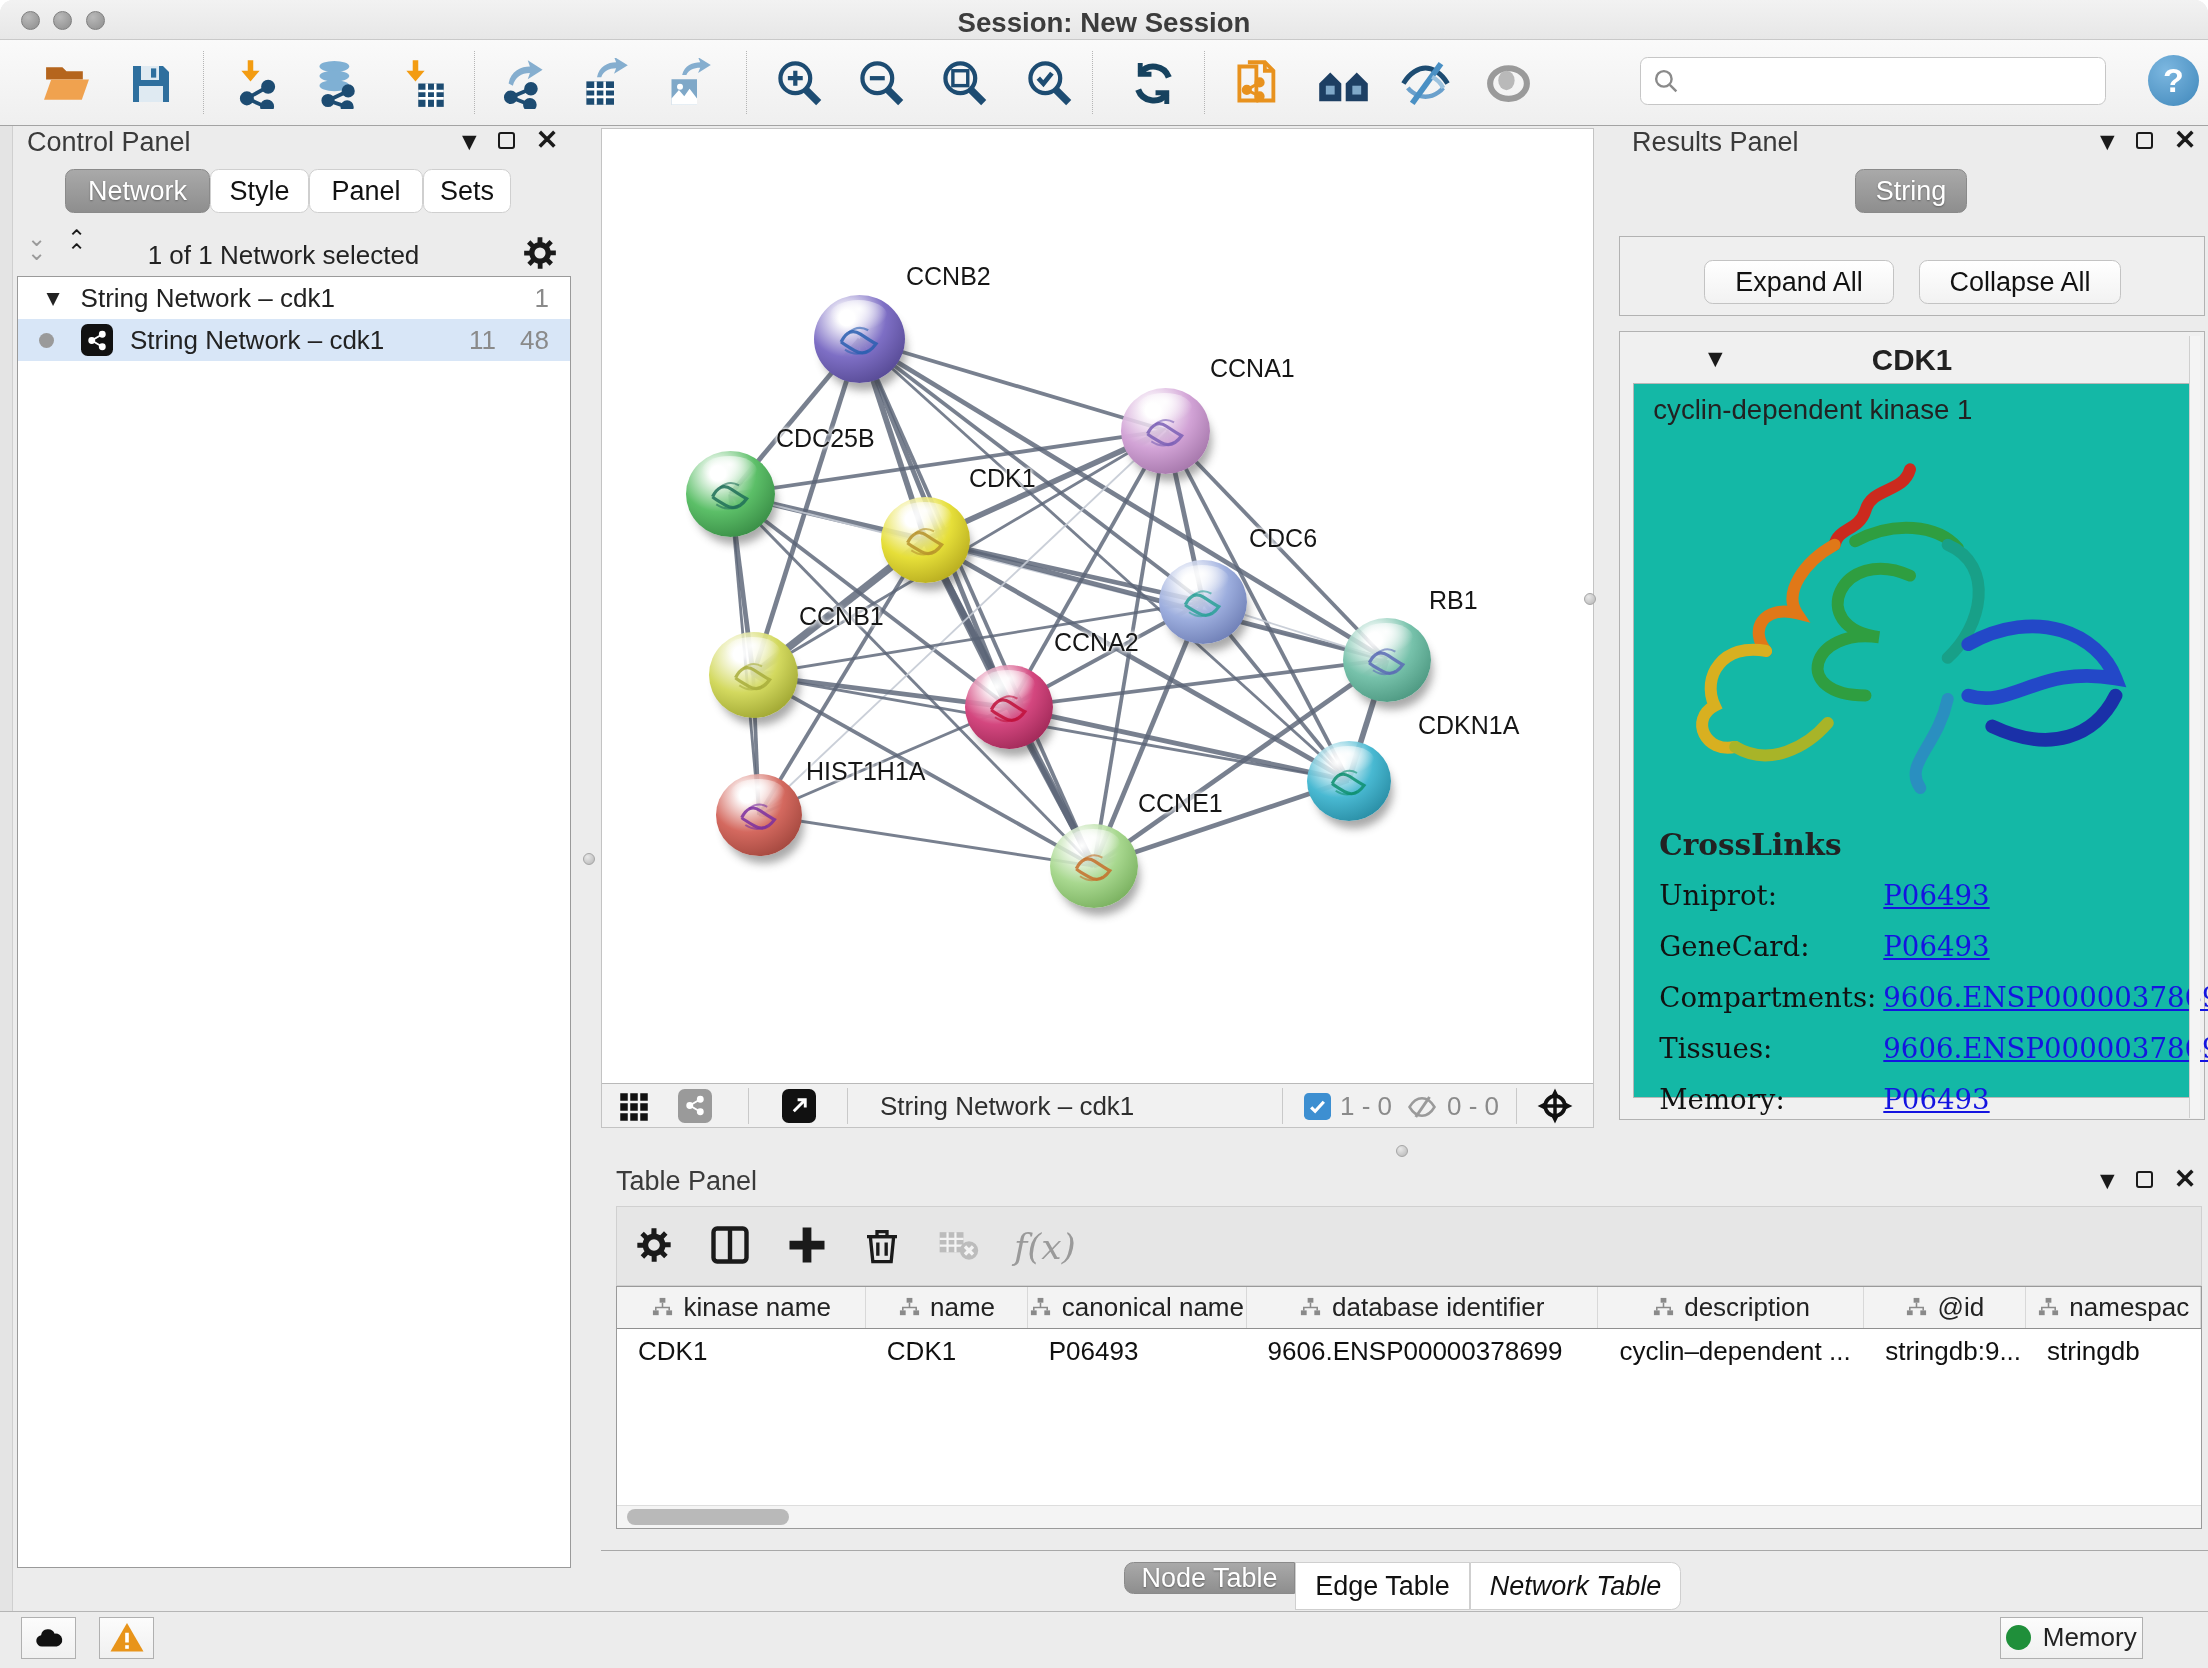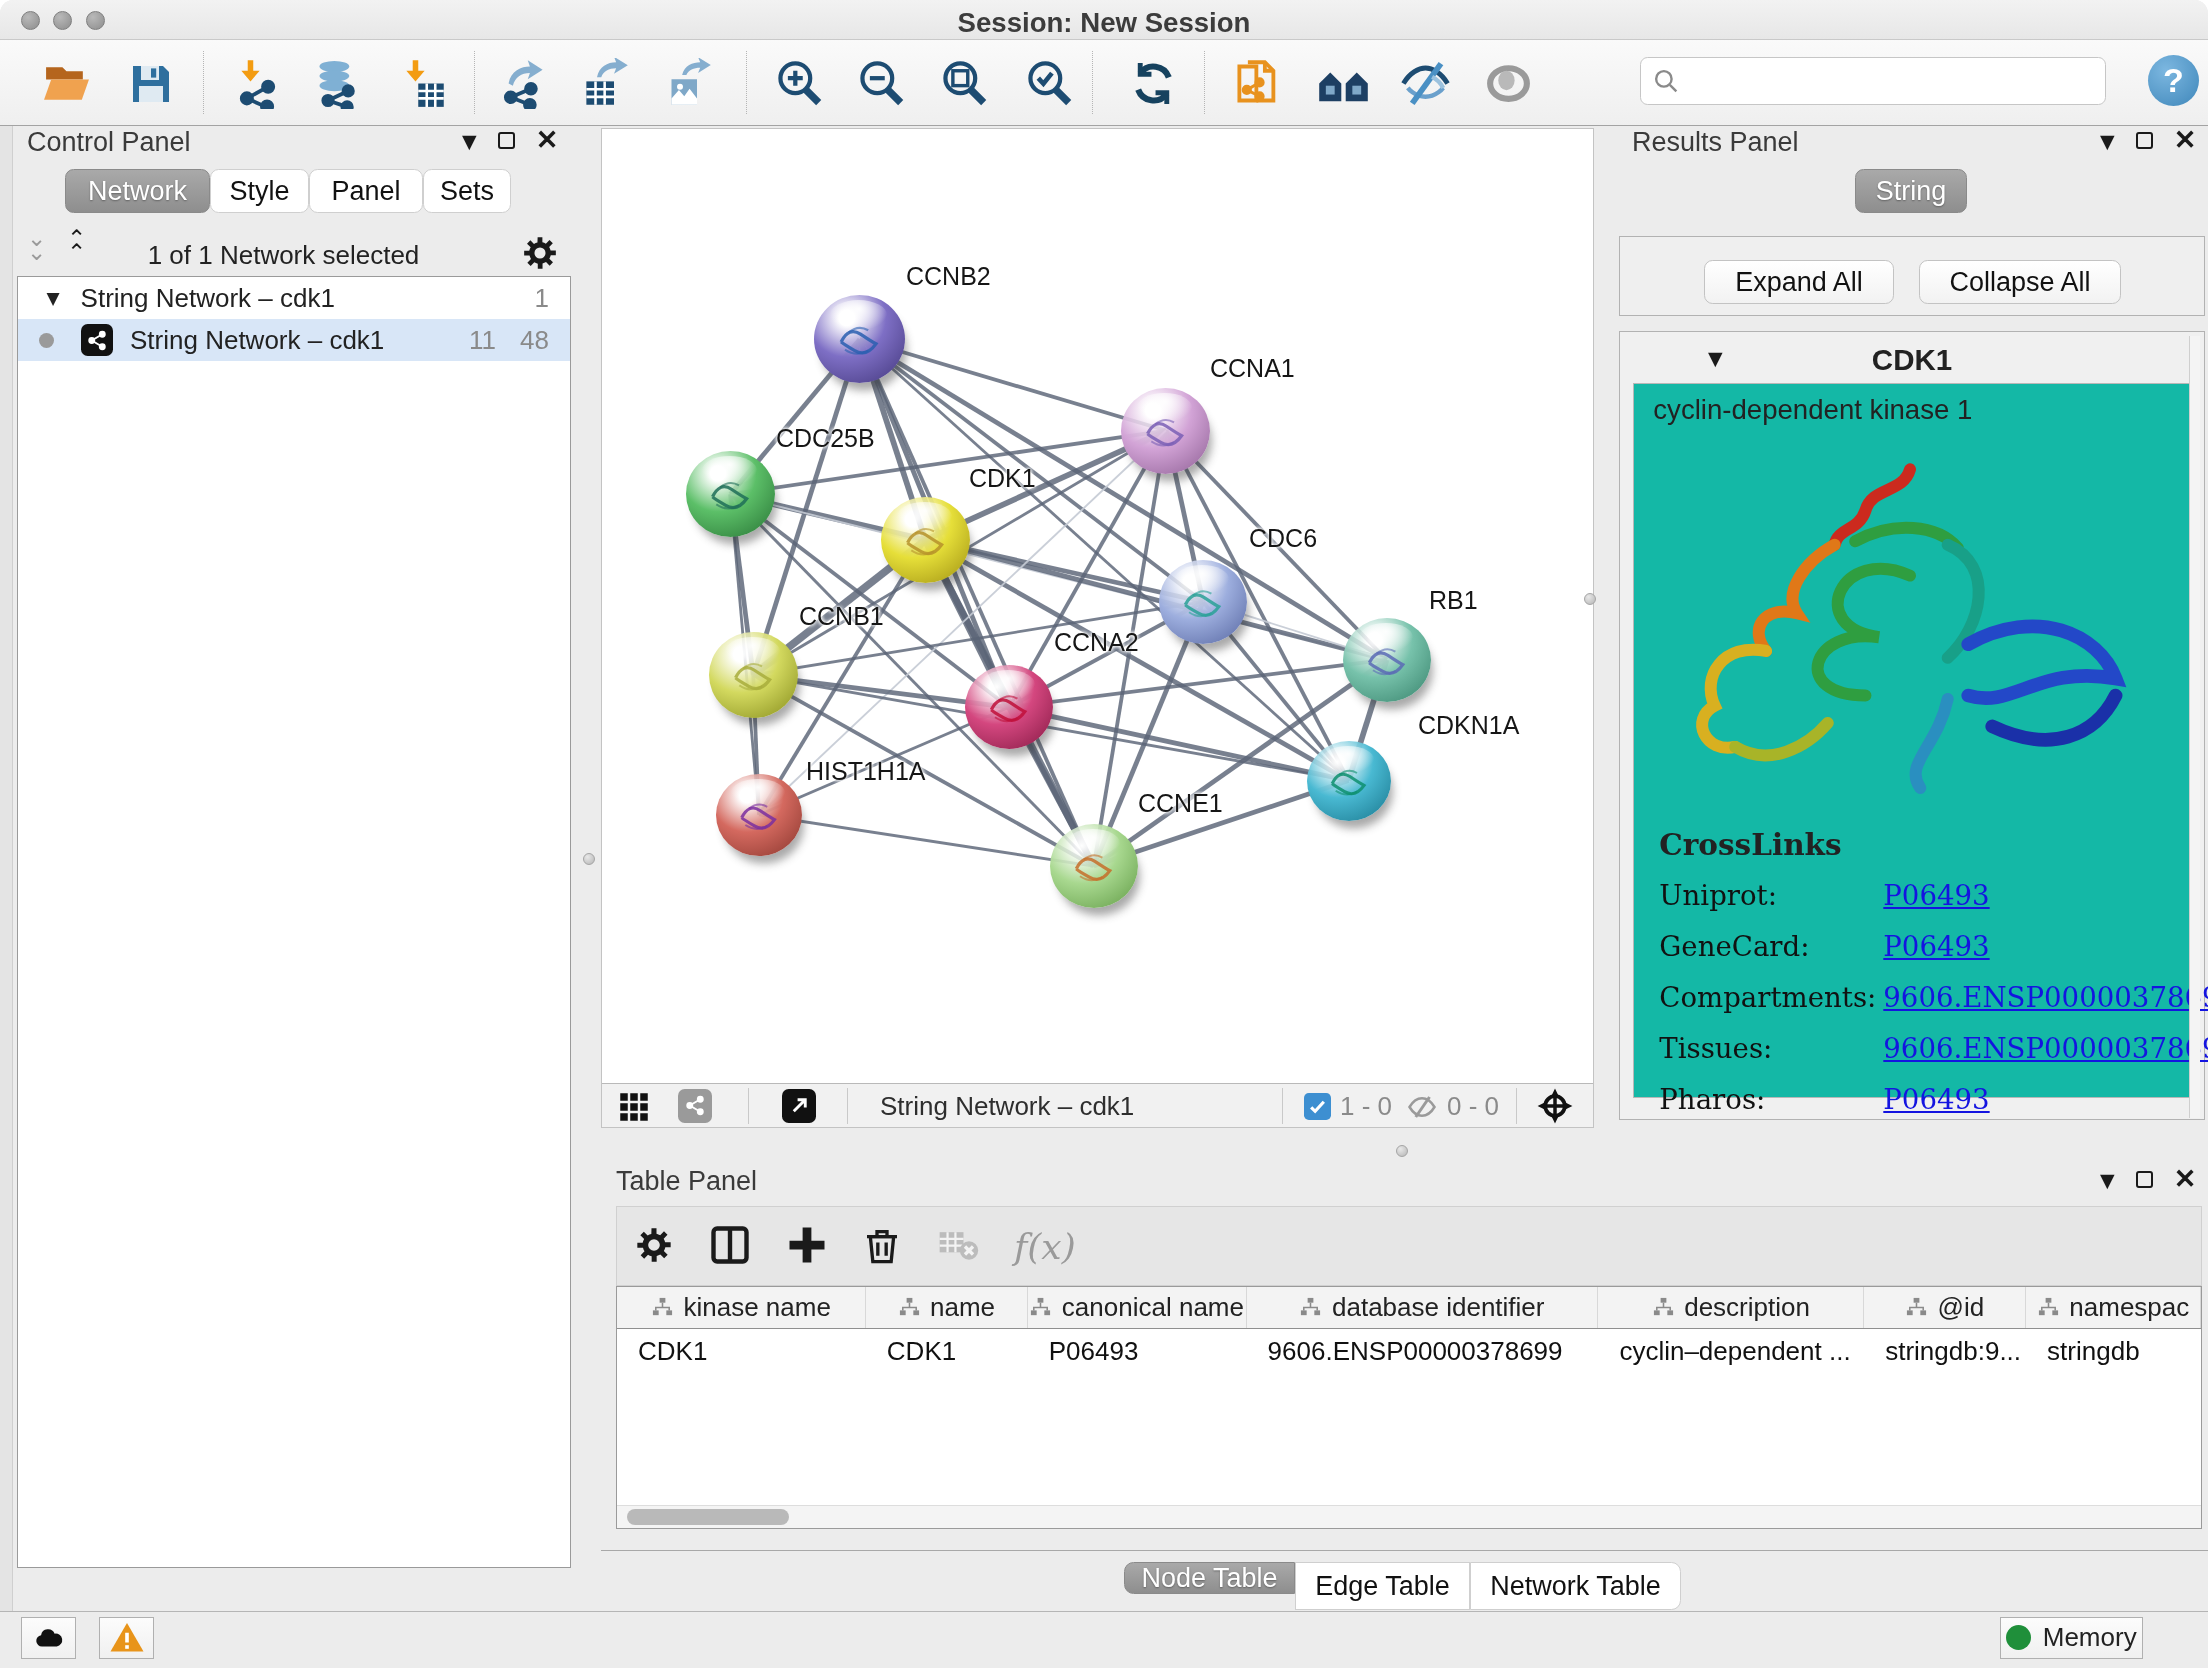--- a/index.html
+++ b/index.html
@@ -86,21 +86,21 @@
     color:#222;border-right:1px solid #d8d8d8;overflow:hidden;white-space:nowrap;}
   .trow{display:flex;height:44px;}
   .td{font-size:26px;color:#111;padding-left:21px;display:flex;align-items:center;
     overflow:hidden;white-space:nowrap;}
   .hscroll{position:absolute;left:0;bottom:0;width:100%;height:23px;background:#f4f4f4;
     border-top:1px solid #ddd;}
   .hthumb{position:absolute;left:9.5px;top:2.9px;width:162px;height:16px;border-radius:8.6px;background:#b9b9b9;}
   .tp-tabs{position:absolute;top:1562px;display:flex;}
   .tp-tabs .tab{border-radius:0;}
   .tp-tabs .tab:first-child{border-radius:9.5px 0 0 9.5px;}
-  .tp-tabs .tab:last-child{border-radius:0 9.5px 9.5px 0;}
+  .tp-tabs .tab:last-child{border-radius:0 9.5px 9.5px 0;font-style:italic;}
   
   .statusbar{position:absolute;left:0;top:1611px;width:100%;height:57px;background:#ececec;
     border-top:1.9px solid #b5b5b5;}
   .sb-btn{position:absolute;top:4.8px;height:42px;background:linear-gradient(#fcfcfc,#f0f0f0);
     border:1.9px solid #b0b0b0;display:flex;align-items:center;justify-content:center;gap:11.4px;}
   .leftstrip{position:absolute;left:0;top:126px;width:13.3px;height:1486px;background:#e4e4e4;
     border-right:1px solid #cfcfcf;}
   .fx{font-family:"DejaVu Serif",serif;font-style:italic;font-size:36px;color:#9a9a9a;}
 </style>
 </head>
@@ -568,21 +568,21 @@
               </div>
               <div class="crossrow">
                 <span class="lbl">Compartments:</span>
                 <span class="lnk">9606.ENSP00000378699</span>
               </div>
               <div class="crossrow">
                 <span class="lbl">Tissues:</span>
                 <span class="lnk">9606.ENSP00000378699</span>
               </div>
               <div class="crossrow">
-                <span class="lbl">Pharos:</span>
+                <span class="lbl">Memory:</span>
                 <span class="lnk">P06493</span>
               </div>
             </div>
         </div>
       </div>
       <div style="position:absolute;right:3.8px;top:3.8px;width:11.4px;height:782px;background:#f4f4f4;border-left:1px solid #cfcfcf"></div>
     </div>
   </div>
 
   <div>

